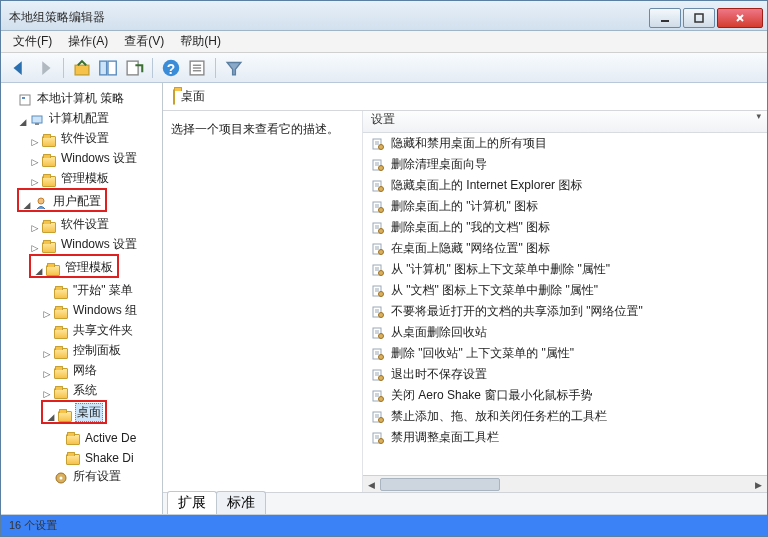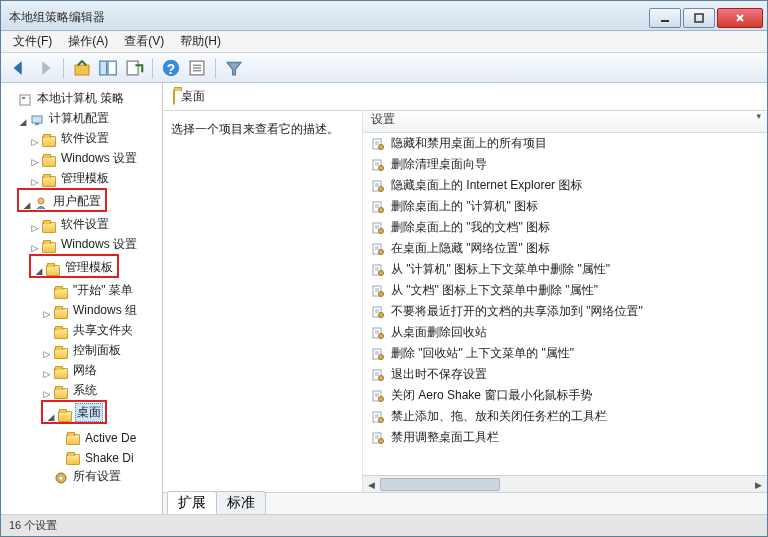--- a/index.html
+++ b/index.html
@@ -38,21 +38,21 @@
 .list-row { height: 21px; display: flex; align-items: center; padding: 0 8px; gap: 6px; cursor: pointer; white-space: nowrap; color: #222; }
 .setting-icon { width: 14px; height: 14px; display: inline-flex; align-items: center; justify-content: center; }
 .setting-icon svg { width: 14px; height: 14px; }
 .hscroll { height: 17px; background: #f0f0f0; border-top: 1px solid #d0d0d0; position: relative; }
 .hscroll .thumb { position: absolute; left: 17px; top: 2px; height: 13px; width: 120px; background: #cdd6de; border: 1px solid #a8b4c0; border-radius: 2px; }
 .hscroll .arr { position: absolute; top: 0; width: 17px; height: 17px; display: flex; align-items: center; justify-content: center; font-size: 9px; color: #555; }
 .hscroll .arr.l { left: 0; } .hscroll .arr.r { right: 0; }
 .tabs { height: 22px; display: flex; align-items: flex-end; padding: 0 4px; border-top: 1px solid #d0d4d8; background: #f4f6f8; }
 .tab { padding: 2px 10px; border: 1px solid #c0c8d0; border-bottom: none; background: #fff; margin-right: -1px; cursor: pointer; border-radius: 3px 3px 0 0; font-size: 14px; }
 .tab.inactive { background: #eef2f6; }
-.statusbar { height: 22px; border-top: 1px solid #c8d0d8; background: #e5e5e5; display: flex; align-items: center; padding: 0 8px; color: #333; font-size: 11px; }
+.statusbar { height: 22px; border-top: 1px solid #c8d0d8; background: #3b82f6; display: flex; align-items: center; padding: 0 8px; color: #333; font-size: 11px; }
 
 .ind0{padding-left:2px}.ind1{padding-left:14px}.ind2{padding-left:26px}.ind3{padding-left:38px}.ind4{padding-left:50px}
 .list-scroll::-webkit-scrollbar{width:17px;height:17px}
 .list-scroll::-webkit-scrollbar-track{background:#f0f0f0}
 .list-scroll::-webkit-scrollbar-thumb{background:#cdd6de;border:1px solid #a8b4c0;border-radius:2px}
 </style>
 </head>
 <body>
 
 <div class="window">

